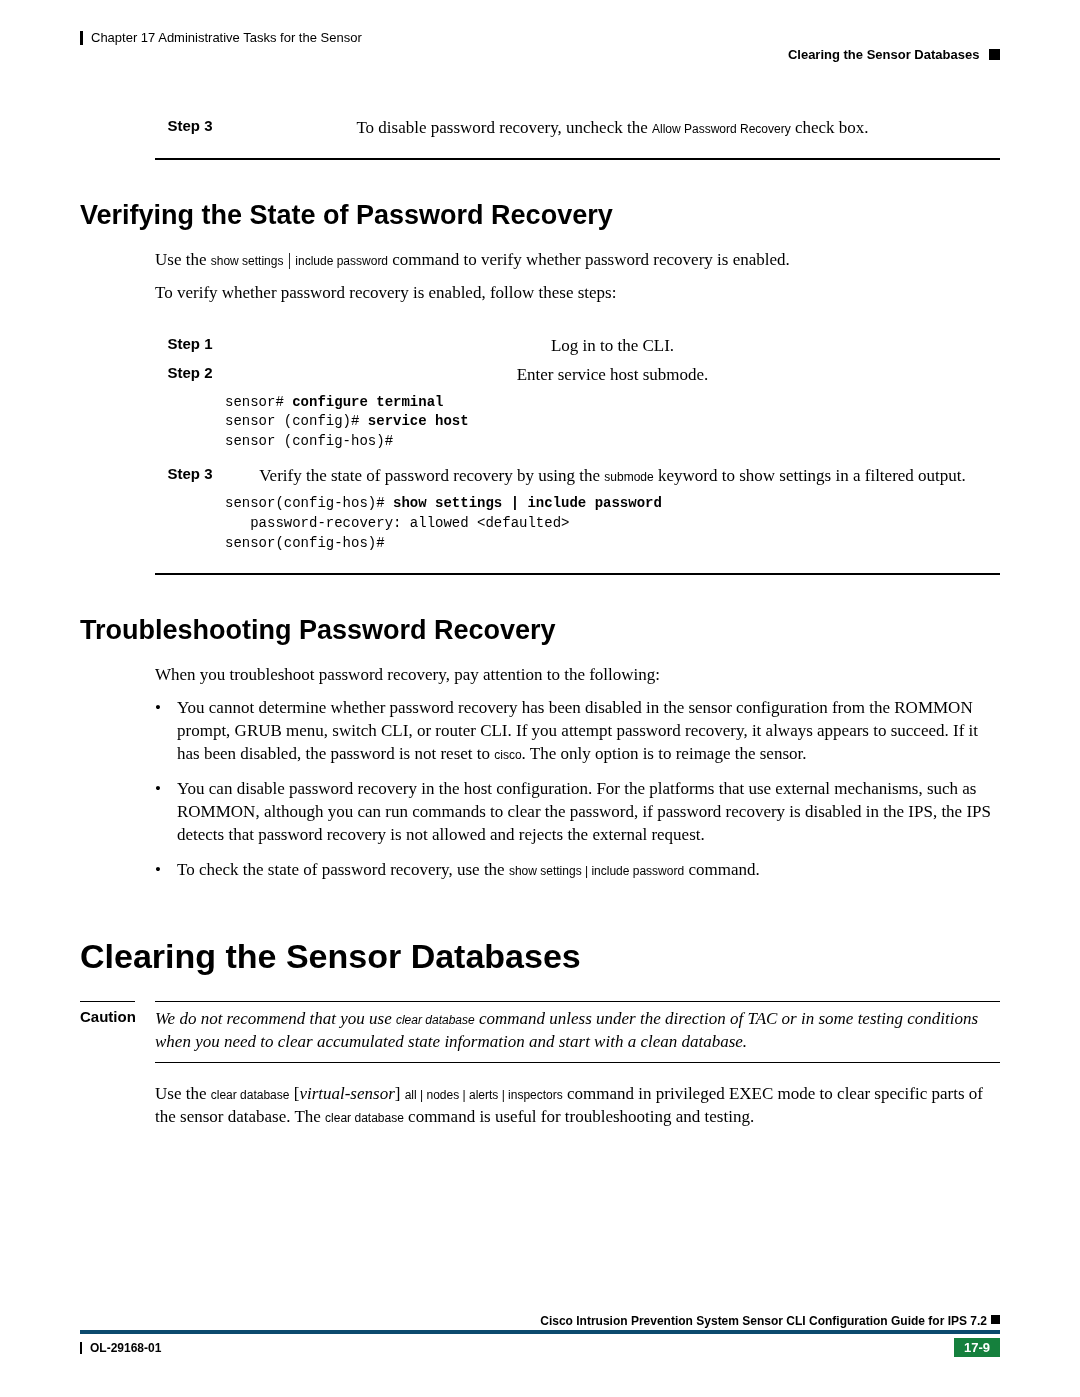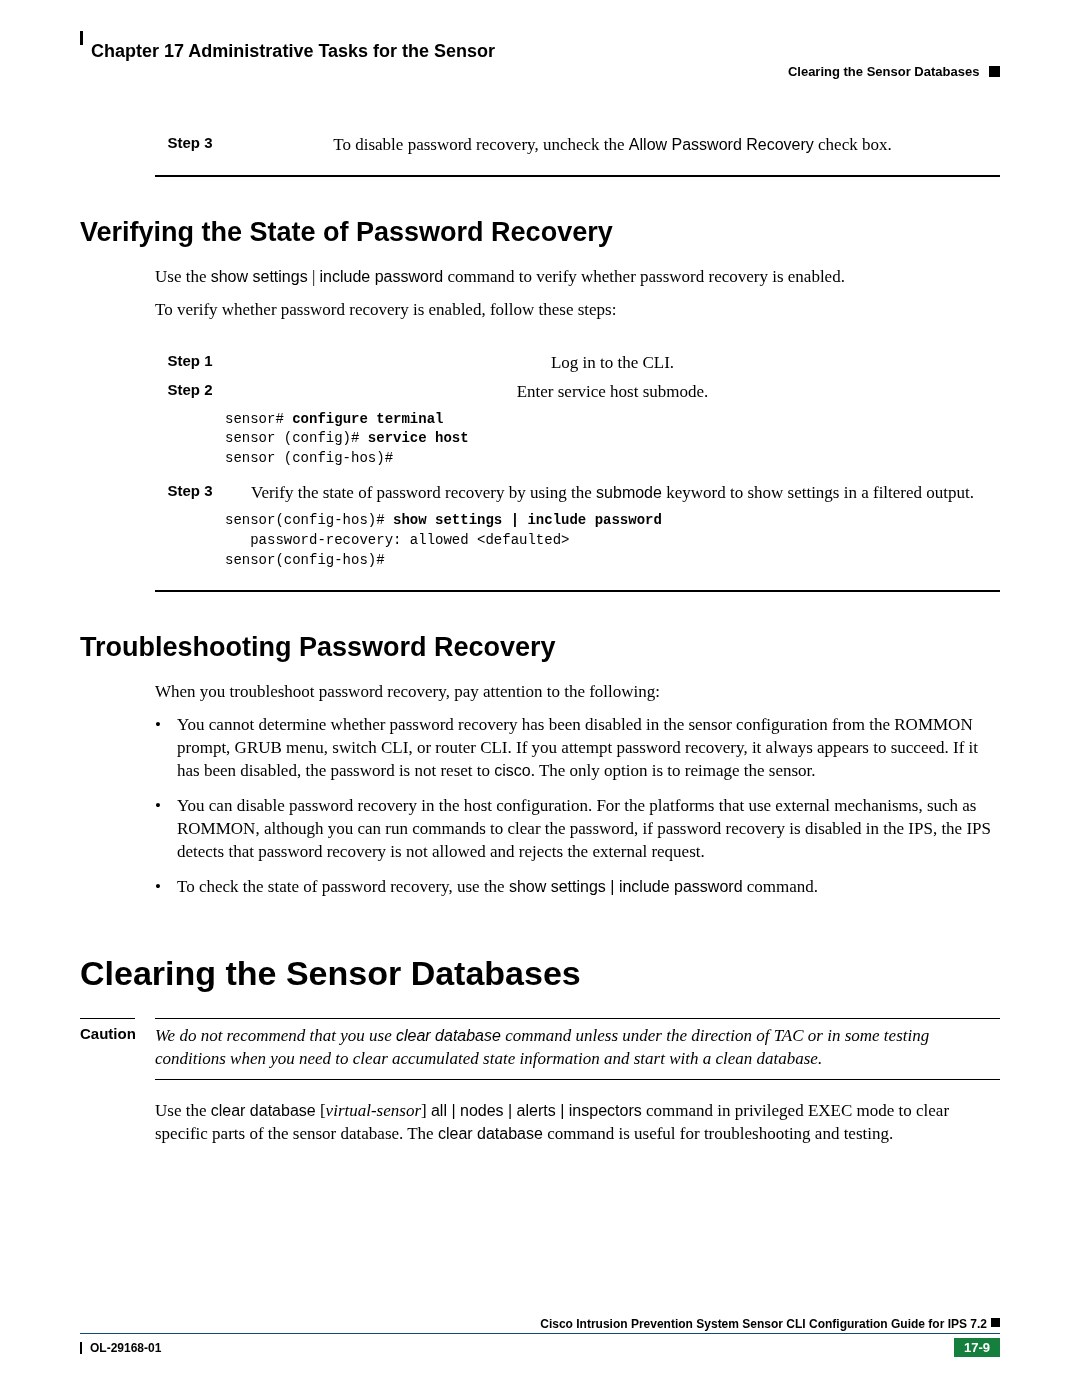--- a/index.html
+++ b/index.html
@@ -8,47 +8,47 @@
     height: 1397px;
     background: #fff;
     font-family: 'Times New Roman', Times, serif;
     font-size: 17px;
     color: #000;
     position: relative;
     padding: 30px 80px 60px 80px;
   }
   .header-row { display: flex; align-items: flex-start; margin-bottom: 2px; }
   .header-bar { width: 3px; height: 14px; background: #000; margin-right: 8px; margin-top: 1px; }
-  .chapter-line { font-family: Arial, Helvetica, sans-serif; font-size: 18px; font-weight: bold; margin-top: 11px; }
+  .chapter-line { font-family: Arial, Helvetica, sans-serif; font-size: 13px; font-weight: normal; }
   .section-header-right { text-align: right; font-family: Arial, Helvetica, sans-serif; font-size: 13px; font-weight: bold; margin-top: 2px; }
   .section-header-right .sq { display: inline-block; width: 11px; height: 11px; background: #000; margin-left: 6px; vertical-align: -1px; }
   .content { margin-left: 75px; margin-top: 55px; }
   .step-row { display: flex; margin-bottom: 6px; text-align: center; }
   .step-label { font-family: Arial, Helvetica, sans-serif; font-weight: bold; font-size: 15px; width: 70px; flex-shrink: 0; }
   .step-text { flex: 1; line-height: 1.35; }
-  .sans { font-family: Arial, Helvetica, sans-serif; font-size: 16px; }
+  .sans { font-family: Arial, Helvetica, sans-serif; font-size: 12px; }
   .hr-heavy { border: none; border-top: 2px solid #000; margin: 18px 0 40px 75px; }
   .hr-heavy-2 { border: none; border-top: 2px solid #000; margin: 20px 0 40px 75px; }
   .h2 { font-family: Arial, Helvetica, sans-serif; font-weight: bold; font-size: 27px; margin-left: 0; margin-bottom: 18px; }
   .h1 { font-family: Arial, Helvetica, sans-serif; font-weight: bold; font-size: 34px; margin-left: 0; margin-bottom: 25px; margin-top: 55px; }
   .para { margin-left: 75px; line-height: 1.35; margin-bottom: 10px; }
   .code-block { font-family: 'Courier New', monospace; font-size: 14px; margin-left: 70px; line-height: 1.4; white-space: pre; margin-top: 6px; margin-bottom: 14px; }
   .code-block .b { font-weight: bold; }
   .bullet-list { margin-left: 75px; }
   .bullet { display: flex; margin-bottom: 12px; line-height: 1.35; }
   .bullet-mark { width: 22px; flex-shrink: 0; font-size: 17px; }
   .bullet-text { flex: 1; }
   .caution-block { margin-left: 0; margin-top: 20px; }
   .caution-rule-top { border-top: 1px solid #000; margin-left: 0; width: 55px; margin-bottom: 2px; }
   .caution-row { display: flex; }
   .caution-label { font-family: Arial, Helvetica, sans-serif; font-weight: bold; font-size: 15px; width: 75px; flex-shrink: 0; }
   .caution-text { flex: 1; line-height: 1.35; font-style: italic; }
   .caution-rule-bottom { border-top: 1px solid #000; margin-left: 75px; margin-top: 8px; margin-bottom: 20px; }
   .footer { position: absolute; bottom: 40px; left: 80px; right: 80px; }
-  .footer-title { text-align: right; font-family: Arial, Helvetica, sans-serif; font-size: 12px; font-weight: bold; border-bottom: 1px solid #0c4a6e; padding-bottom: 2px; }
+  .footer-title { text-align: right; font-family: Arial, Helvetica, sans-serif; font-size: 12px; font-weight: bold; border-bottom: 4px solid #0c4a6e; padding-bottom: 2px; }
   .footer-row { display: flex; justify-content: space-between; margin-top: 4px; align-items: center; }
   .footer-left { font-family: Arial, Helvetica, sans-serif; font-size: 12px; font-weight: bold; display: flex; align-items: center; }
   .footer-left .vbar { display: inline-block; width: 2px; height: 12px; background: #000; margin-right: 8px; }
   .footer-right { background: #15803d; color: #fff; font-family: Arial, Helvetica, sans-serif; font-size: 13px; font-weight: bold; padding: 2px 10px; }
   .italic { font-style: italic; }
   .right-sq-small { display:inline-block; width:9px; height:9px; background:#000; margin-left:4px; vertical-align:1px;}
 </style>
 </head>
 <body>
 

